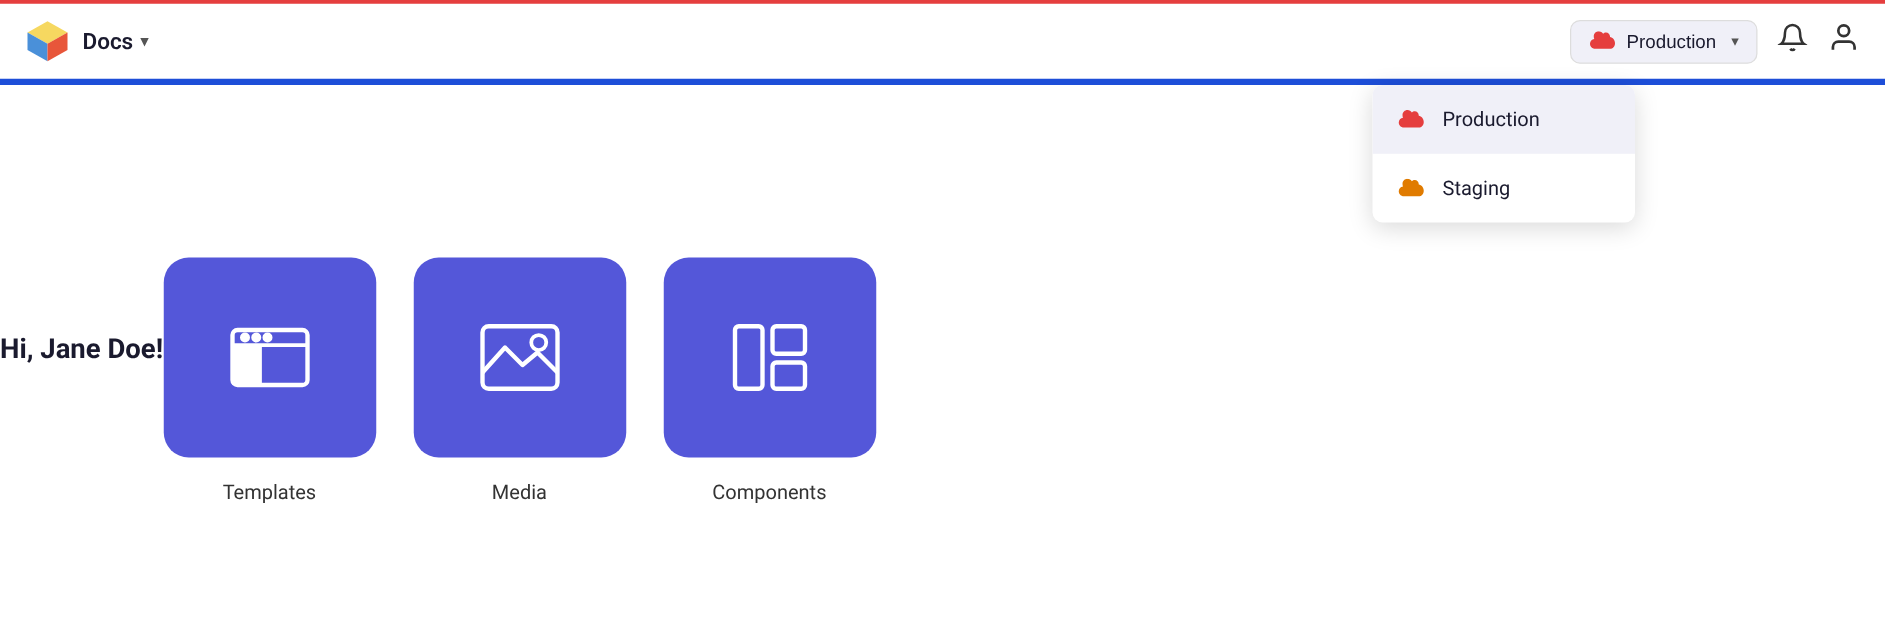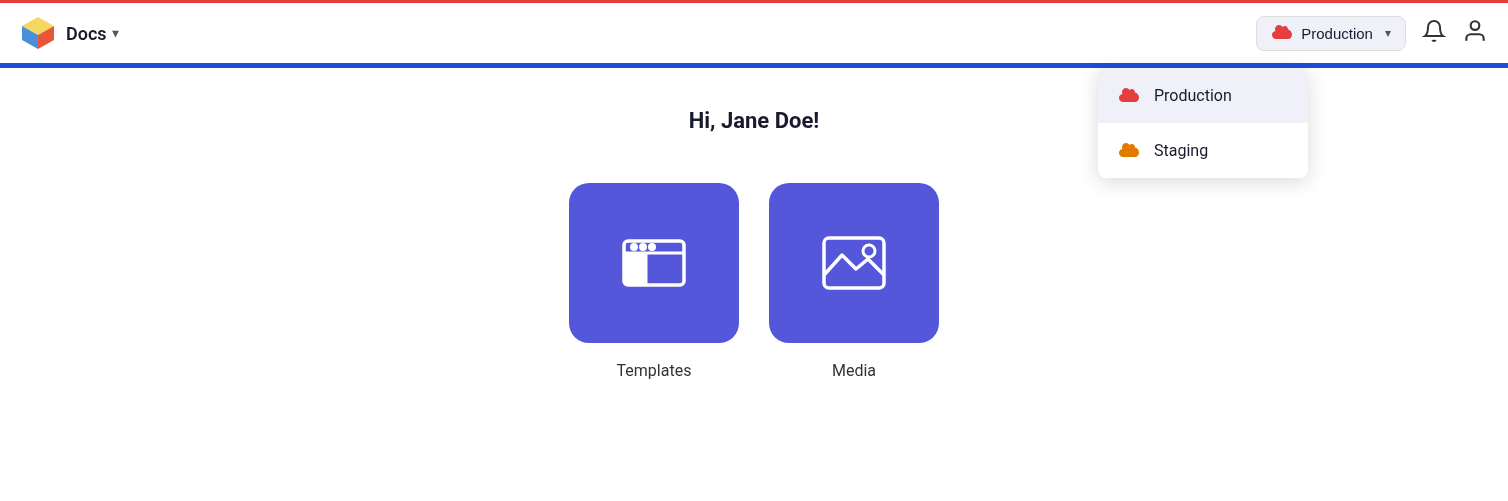--- a/index.html
+++ b/index.html
@@ -104,21 +104,20 @@
     }
 
     
     .main-content {
       position: absolute;
       top: 68px;
       left: 0;
       right: 0;
       bottom: 0;
       display: flex;
-      flex-direction: column;
       align-items: center;
       padding-top: 40px;
     }
 
     .greeting {
       font-size: 22px;
       font-weight: 700;
       color: #1a1a2e;
       margin-bottom: 50px;
     }
@@ -282,15 +281,28 @@
         <svg viewBox="0 0 80 80">
           <rect x="10" y="15" width="60" height="50" rx="5" stroke="white" stroke-width="3.5" fill="none"></rect>
 
           <polyline points="10,52 28,32 42,46 54,36 70,52" stroke="white" stroke-width="3.5" fill="none" stroke-linejoin="round"></polyline>
           <circle cx="55" cy="28" r="6" stroke="white" stroke-width="3" fill="none"></circle>
         </svg>
       </div>
       <span class="card-label">Media</span>
     </div>
 
+    <div class="card">
+      <div class="card-icon-box">
+        <svg viewBox="0 0 80 80">
+
+          <rect x="12" y="15" width="22" height="50" rx="3" stroke="white" stroke-width="3.5" fill="none"></rect>
+
+          <rect x="42" y="15" width="26" height="22" rx="3" stroke="white" stroke-width="3.5" fill="none"></rect>
+
+          <rect x="42" y="44" width="26" height="21" rx="3" stroke="white" stroke-width="3.5" fill="none"></rect>
+        </svg>
+      </div>
+      <span class="card-label">Components</span>
+    </div>
 
   </div>
 </div>
 
 </body></html>

